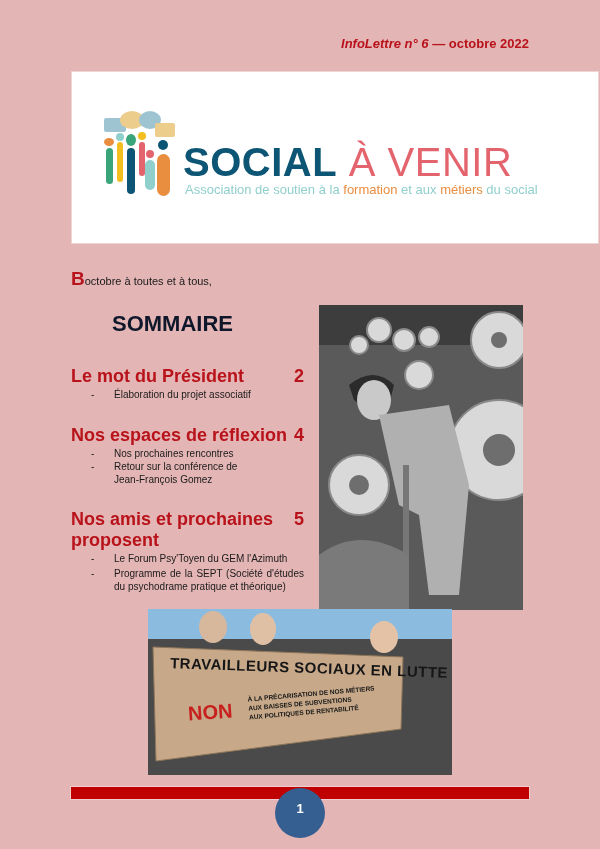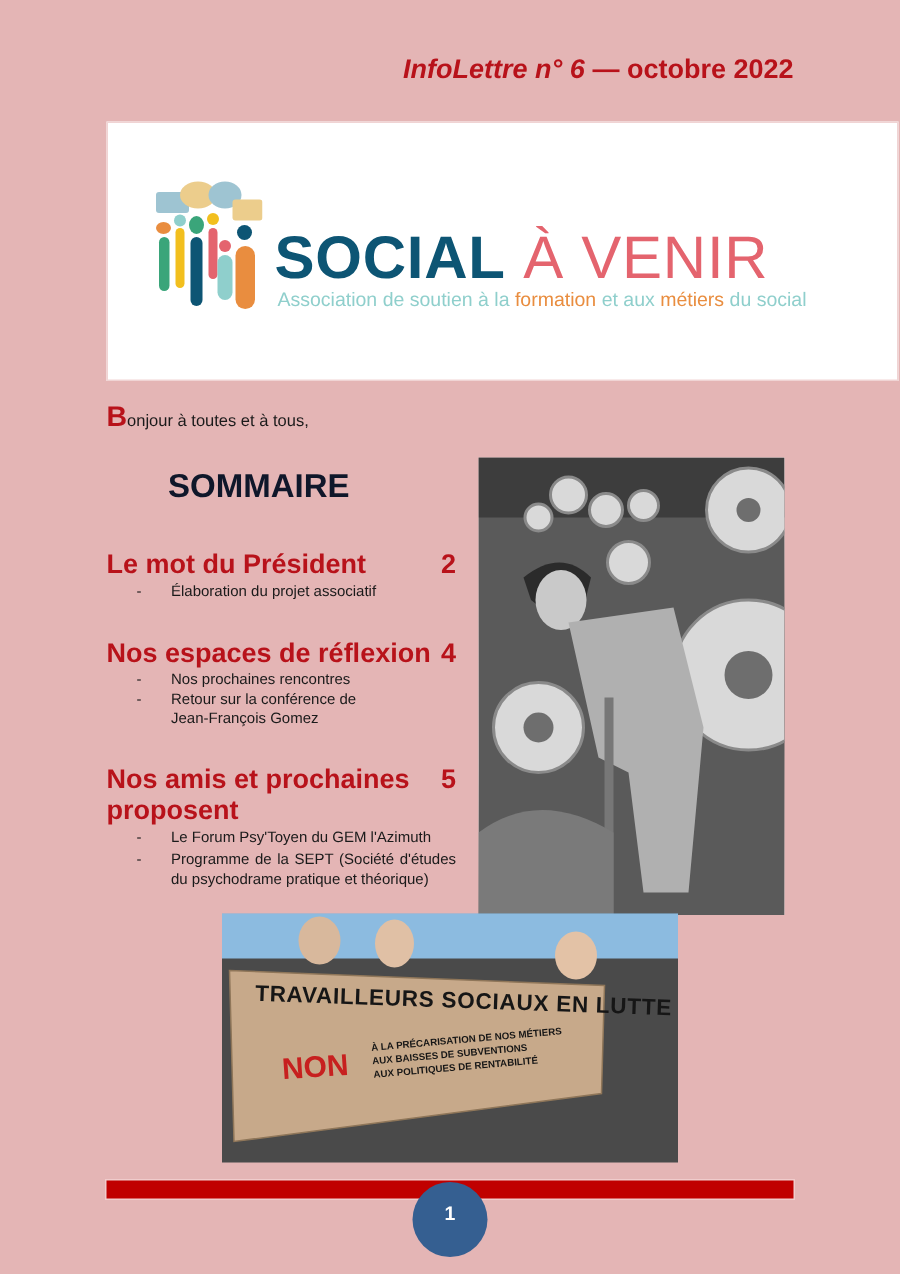--- a/index.html
+++ b/index.html
@@ -1,19 +1,19 @@
 <!DOCTYPE html>
 <html><head>
 <meta charset="utf-8">
 <style>
   html, body { margin:0; padding:0; }
   body { width:600px; height:849px; background:#e4b5b5; position:relative; overflow:hidden; font-family:"Liberation Sans", sans-serif; }
-  .issue { position:absolute; right:71px; top:36px; color:#b8121a; font-weight:bold; font-size:18px; }
+  .issue { position:absolute; right:71px; top:36px; color:#b8121a; font-weight:bold; font-size:13px; }
   .issue .it { font-style:italic; }
-  .logo-box { position:absolute; left:71px; top:81px; width:528px; height:173px; background:#ffffff; border:1px solid #f0d4d4; box-sizing:border-box; }
+  .logo-box { position:absolute; left:71px; top:71px; width:528px; height:173px; background:#ffffff; border:1px solid #f0d4d4; box-sizing:border-box; }
   .logo-figs { position:absolute; left:31px; top:38px; width:72px; height:90px; }
   .logo-title { position:absolute; left:111px; top:68px; font-size:40px; line-height:44px; letter-spacing:0.5px; white-space:nowrap; }
   .logo-title .s1 { color:#0d5574; font-weight:bold; }
   .logo-title .s2 { color:#e4646e; font-weight:normal; }
   .logo-tag { position:absolute; left:113px; top:110px; font-size:13px; white-space:nowrap; color:#8fcfcc;text-align:center; }
   .logo-tag .o { color:#e98d3f; }
   .greet { position:absolute; left:71px; top:268px; font-size:11px; color:#1a1a1a; }
   .greet .cap { color:#b8121a; font-weight:bold; font-size:19px; }
   .sommaire { position:absolute; left:112px; top:311px; color:#0f172a; font-size:22px; font-weight:bold; }
   .sec { position:absolute; left:71px; width:233px; }
@@ -56,21 +56,21 @@
   <div class="logo-title">
     <span class="s1">SOCIAL</span>
     <span class="s2">À VENIR</span>
   </div>
   <div class="logo-tag">
     <span>Association de soutien à la </span><span class="o">formation</span><span> et aux </span><span class="o">métiers</span><span> du social</span>
   </div>
 </div>
 
 <div class="greet">
-  <span class="cap">B</span><span>onjour à toutes et à tous,</span>
+  <span class="cap">B</span><span>octobre à toutes et à tous,</span>
 </div>
 
 <div class="sommaire">SOMMAIRE</div>
 
 <div class="sec" style="top:366px;">
   <div class="sec-head">
     <span>Le mot du Président</span>
     <span>2</span>
   </div>
   <ul>

